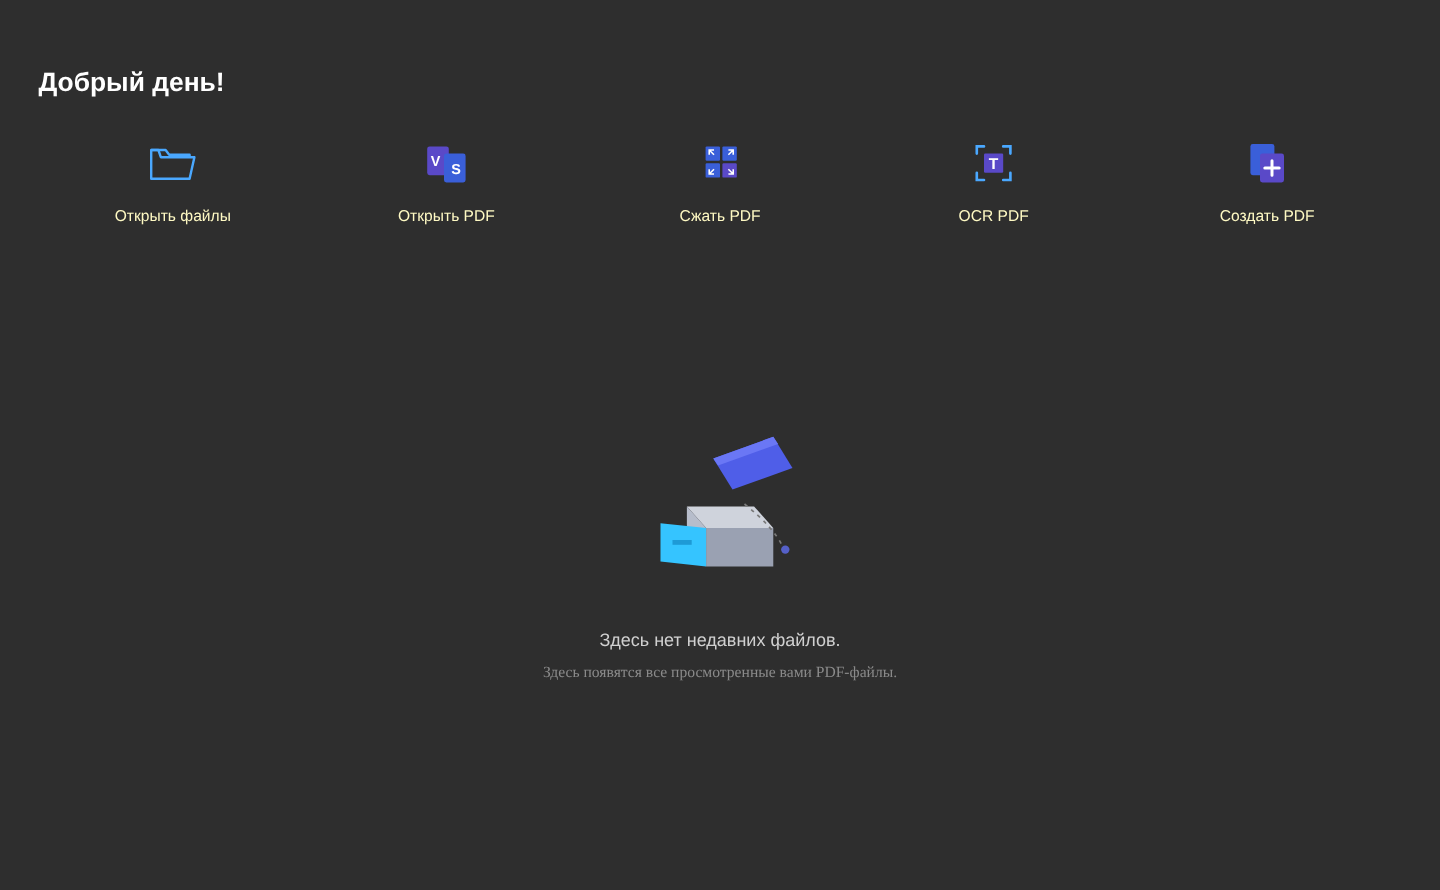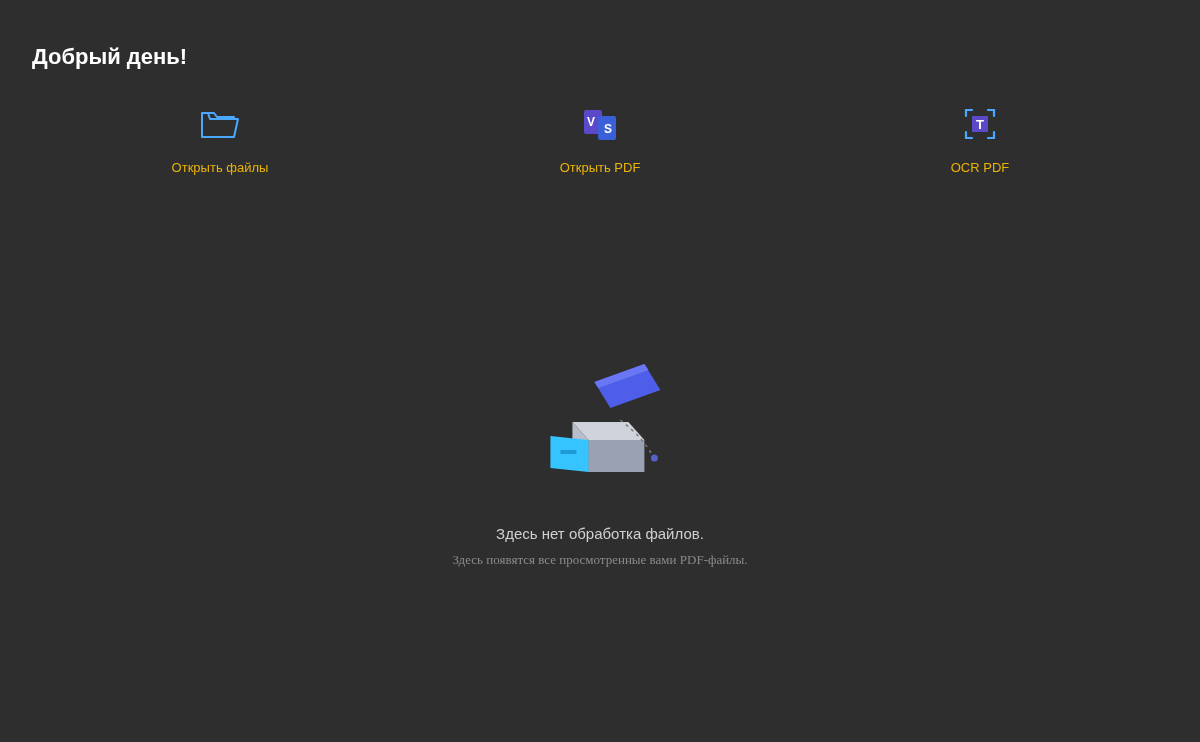--- a/index.html
+++ b/index.html
@@ -5,21 +5,21 @@
   * { margin: 0; padding: 0; box-sizing: border-box; }
   body {
     width: 1200px;
     height: 742px;
     background: #2e2e2e;
     font-family: "Segoe UI", Arial, sans-serif;
     color: #e8e8e8;
     overflow: hidden;
   }
   .page {
-    padding: 44px 30px 0 30px;
+    padding: 56px 30px 0 30px;
   }
   .greeting {
     font-size: 22px;
     font-weight: 600;
     color: #ffffff;
     margin-bottom: 34px;
     margin-left: 2px;
   }
   .actions {
     display: flex;
@@ -37,21 +37,21 @@
   .action-icon {
     width: 40px;
     height: 40px;
     margin-bottom: 16px;
     display: flex;
     align-items: center;
     justify-content: center;
   }
   .action-label {
     font-size: 13px;
-    color: #eab308;
+    color: #fef9c3;
     text-align: center;
     line-height: 1.3;
     max-width: 140px;
   }
   .empty-state {
     position: absolute;
     left: 50%;
     top: 360px;
     transform: translateX(-50%);
     display: flex;
@@ -99,32 +99,57 @@
           <rect x="4" y="4" width="18" height="24" rx="2" fill="#5a49c8"></rect>
           <rect x="18" y="10" width="18" height="24" rx="2" fill="#3a5fd9"></rect>
           <text x="11" y="20" fill="#ffffff" font-size="12" font-weight="700" text-anchor="middle">V</text>
           <text x="28" y="27" fill="#ffffff" font-size="12" font-weight="700" text-anchor="middle">S</text>
         </svg>
       </div>
       <div class="action-label">Открыть PDF</div>
     </div>
 
 
+    <div class="action">
+      <div class="action-icon">
+        <svg width="40" height="36" viewBox="0 0 40 36">
+          <rect x="8" y="4" width="12" height="12" rx="1" fill="#3a5fd9"></rect>
+          <rect x="22" y="4" width="12" height="12" rx="1" fill="#3a5fd9"></rect>
+          <rect x="8" y="18" width="12" height="12" rx="1" fill="#3a5fd9"></rect>
+          <rect x="22" y="18" width="12" height="12" rx="1" fill="#5a49c8"></rect>
+          <path d="M11 7 L15 11 M15 7 L15 11 L11 11" stroke="#ffffff" stroke-width="1.3" fill="none" transform="rotate(180 13 9)"></path>
+          <path d="M31 7 L27 11 M27 7 L27 11 L31 11" stroke="#ffffff" stroke-width="1.3" fill="none" transform="rotate(180 29 9)"></path>
+          <path d="M11 27 L15 23 M15 27 L15 23 L11 23" stroke="#ffffff" stroke-width="1.3" fill="none" transform="rotate(180 13 25)"></path>
+          <path d="M31 27 L27 23 M27 27 L27 23 L31 23" stroke="#ffffff" stroke-width="1.3" fill="none" transform="rotate(180 29 25)"></path>
+        </svg>
+      </div>
+      <div class="action-label">Сжать PDF</div>
+    </div>
 
     <div class="action">
       <div class="action-icon">
         <svg width="40" height="36" viewBox="0 0 40 36">
           <path d="M6 10 L6 4 L12 4 M28 4 L34 4 L34 10 M34 26 L34 32 L28 32 M12 32 L6 32 L6 26" stroke="#4aa8ff" stroke-width="2.2" fill="none" stroke-linecap="round"></path>
           <rect x="12" y="10" width="16" height="16" rx="1" fill="#5a49c8"></rect>
           <text x="20" y="23" fill="#ffffff" font-size="13" font-weight="700" text-anchor="middle">T</text>
         </svg>
       </div>
       <div class="action-label">OCR PDF</div>
     </div>
 
+    <div class="action">
+      <div class="action-icon">
+        <svg width="40" height="36" viewBox="0 0 40 36">
+          <rect x="6" y="2" width="20" height="26" rx="2" fill="#3a5fd9"></rect>
+          <rect x="14" y="10" width="20" height="24" rx="2" fill="#5a49c8"></rect>
+          <path d="M24 16 L24 28 M18 22 L30 22" stroke="#ffffff" stroke-width="2.5" stroke-linecap="round"></path>
+        </svg>
+      </div>
+      <div class="action-label">Создать PDF</div>
+    </div>
 
 
   </div>
 </div>
 
 <div class="empty-state">
   <div class="empty-illustration">
     <svg width="160" height="135" viewBox="0 0 160 135">
 
       <g transform="translate(74,4)">
@@ -138,15 +163,15 @@
         <polygon points="22,0 38,18 38,50 22,32" fill="#b7bdcb"></polygon>
 
         <polygon points="0,14 38,18 38,50 0,46" fill="#35c4ff"></polygon>
         <rect x="10" y="28" width="16" height="4" fill="#1e9ad6"></rect>
       </g>
 
       <path d="M100 60 Q125 80 132 96" stroke="#7a7a7a" stroke-width="1.4" stroke-dasharray="3 4" fill="none"></path>
       <circle cx="134" cy="98" r="3.5" fill="#5560c8"></circle>
     </svg>
   </div>
-  <div class="empty-title">Здесь нет обработка файлов.</div>
+  <div class="empty-title">Здесь нет недавних файлов.</div>
   <div class="empty-sub">Здесь появятся все просмотренные вами PDF-файлы.</div>
 </div>
 
 </body></html>

